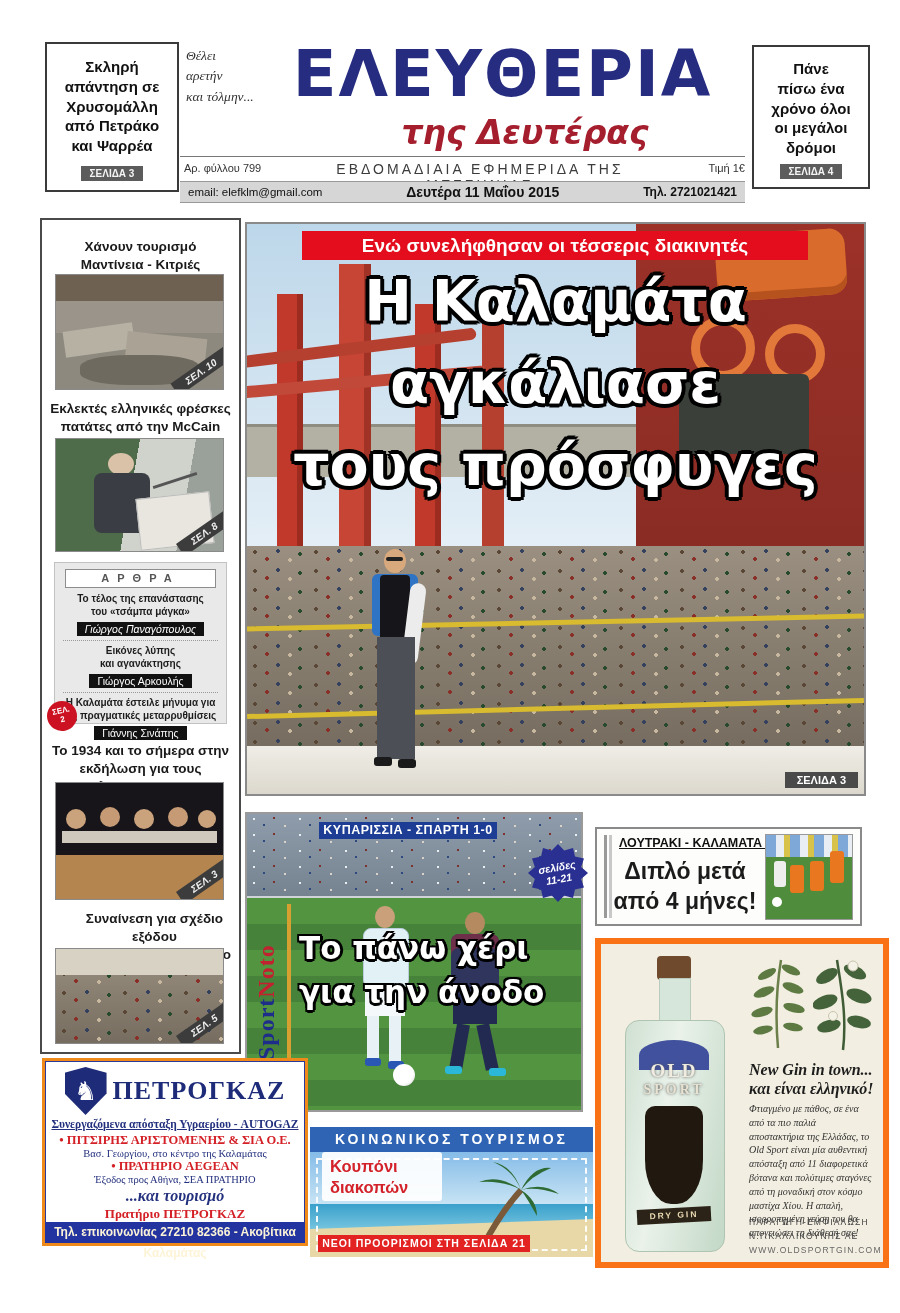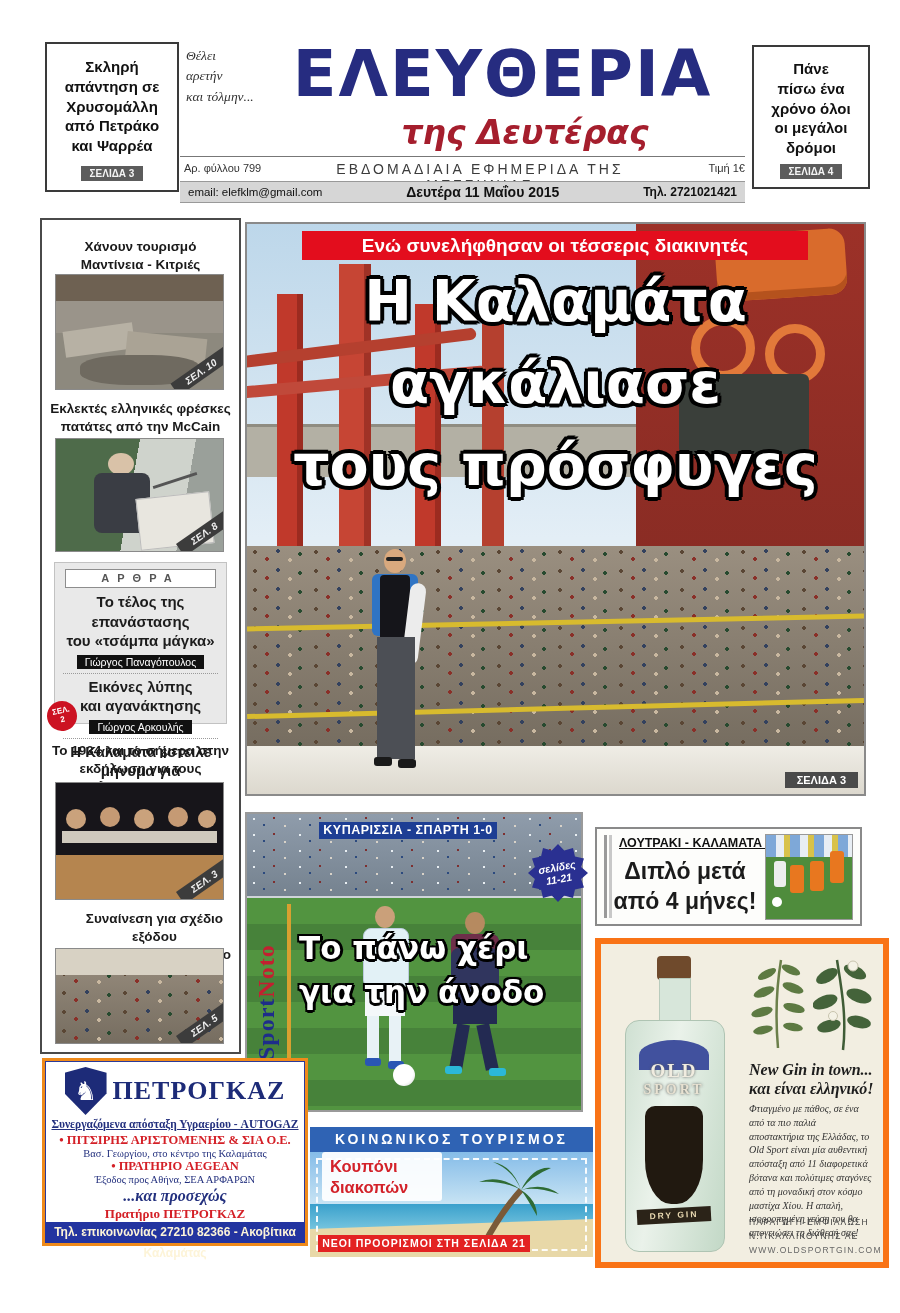--- a/index.html
+++ b/index.html
@@ -24,21 +24,21 @@
   .datebar .dt{font-weight:bold;font-size:14px;color:#111;}
   .datebar .ph{font-weight:bold;font-size:12px;color:#111;}
 
   
   .sidebar{border:2px solid #4a4a4a;background:#fff;}
   .sb-title{font-weight:bold;font-size:13.5px;line-height:1.35;color:#1a1a1a;text-align:center;}
   .sb-photo{border:1px solid #8a8a8a;overflow:hidden;position:absolute;}
   .photo-badge{position:absolute;right:-10px;bottom:10px;background:#3c3c3c;color:#eee;font-size:10px;font-style:italic;font-weight:bold;padding:2px 14px;transform:rotate(-35deg);}
   .arthra{background:#e9e9e9;border:1px solid #c2c2c2;}
   .arthra-head{background:#fff;border:1px solid #8d8d8d;color:#555;font-size:11px;font-weight:bold;letter-spacing:8px;text-align:center;line-height:17px;}
-  .art-title{font-weight:bold;font-size:15px;line-height:1.3;color:#1c1c1c;text-align:center;}
+  .art-title{font-weight:bold;font-size:10px;line-height:1.3;color:#1c1c1c;text-align:center;}
   .author-badge{display:inline-block;background:#111;color:#fff;font-size:10.5px;padding:1px 8px;}
   .dotsep{border-top:1px dotted #9a9a9a;height:0;}
   .red-circle{position:absolute;background:#cc1222;color:#fff;border-radius:50%;width:30px;height:30px;display:flex;align-items:center;justify-content:center;text-align:center;font-size:8px;font-weight:bold;line-height:1.1;transform:rotate(-12deg);}
 
   
   .mainphoto{border:2px solid #8a8a8a;overflow:hidden;background:linear-gradient(#bdd7ea,#e3eef6 55%);}
   .kicker{background:#e30d1d;color:#fff;font-weight:bold;font-size:19px;text-align:center;line-height:29px;}
   .bigline{font-family:"DejaVu Sans",sans-serif;font-weight:bold;font-size:57px;color:#fff;text-align:center;
     text-shadow:-3px -3px 0 #000,3px -3px 0 #000,-3px 3px 0 #000,3px 3px 0 #000,0 4px 0 #000,4px 0 0 #000,-4px 0 0 #000,0 -4px 0 #000;}
   .page-badge{background:#4a4a4a;color:#fff;font-size:11px;font-weight:bold;padding:2px 12px;}
@@ -155,21 +155,21 @@
       <div class="abs" style="left:38px;top:34px;width:56px;height:60px;background:#3a3d44;border-radius:8px;"></div>
       <div class="abs" style="left:82px;top:56px;width:72px;height:50px;background:#e8e6df;transform:rotate(-6deg);border:1px solid #bbb;"></div>
       <div class="abs" style="left:96px;top:40px;width:46px;height:3px;background:#555;transform:rotate(-18deg);"></div>
       <div class="photo-badge">ΣΕΛ. 8</div>
     </div>
 
     <div class="abs arthra" style="left:12px;top:342px;width:171px;height:160px;">
       <div class="arthra-head" style="margin:6px 10px 4px 10px;height:17px;">ΑΡΘΡΑ</div>
       <div class="art-title pre">Το τέλος της επανάστασης
 του «τσάμπα μάγκα»</div>
-      <div class="center" style="margin-top:1px;"><span class="author-badge">Γιώργος Παναγόπουλος</span></div>
+      <div class="center" style="margin-top:1px;font-style:italic;"><span class="author-badge">Γιώργος Παναγόπουλος</span></div>
       <div class="dotsep" style="margin:3px 8px;"></div>
       <div class="art-title pre">Εικόνες λύπης
 και αγανάκτησης</div>
       <div class="center" style="margin-top:1px;"><span class="author-badge">Γιώργος Αρκουλής</span></div>
       <div class="dotsep" style="margin:3px 8px;"></div>
       <div class="art-title pre">Η Καλαμάτα έστειλε μήνυμα για
 τις πραγματικές μεταρρυθμίσεις</div>
       <div class="center" style="margin-top:1px;"><span class="author-badge">Γιάννης Σινάπης</span></div>
       <div class="red-circle pre" style="left:-8px;bottom:-8px;">ΣΕΛ.
 2</div>
@@ -346,22 +346,22 @@
     <div style="display:flex;align-items:center;justify-content:center;gap:6px;margin-top:6px;">
       <div class="shield">
           <span>♞</span>
         </div>
       <div class="pg-name">ΠΕΤΡΟΓΚΑΖ</div>
     </div>
     <div class="pg-blue" style="font-size:11.5px;font-weight:bold;text-decoration:underline;margin-top:3px;">Συνεργαζόμενα απόσταξη Υγραερίου - AUTOGAZ</div>
     <div class="pg-red" style="font-size:12.5px;margin-top:3px;">• ΠΙΤΣΙΡΗΣ ΑΡΙΣΤΟΜΕΝΗΣ &amp; ΣΙΑ Ο.Ε.</div>
     <div class="pg-blue" style="font-size:10.5px;">Βασ. Γεωργίου, στο κέντρο της Καλαμάτας</div>
     <div class="pg-red" style="font-size:12.5px;">• ΠΡΑΤΗΡΙΟ AEGEAN</div>
-    <div class="pg-blue" style="font-size:10.5px;">Έξοδος προς Αθήνα, ΣΕΑ ΑΡΦΑΡΩΝ</div>
-    <div class="pg-blue" style="font-size:16px;font-weight:bold;font-style:italic;margin-top:2px;">...και προσεχώς</div>
+    <div class="pg-blue" style="font-size:10.5px;">Έξοδος προς Αθήνα, ΣΕΑ ΠΡΑΤΗΡΙΟ</div>
+    <div class="pg-blue" style="font-size:16px;font-weight:bold;font-style:italic;margin-top:2px;">...και τουρισμό</div>
     <div class="pg-red" style="font-size:13px;margin-top:1px;">Πρατήριο ΠΕΤΡΟΓΚΑΖ</div>
     <div class="pg-blue" style="font-size:9.5px;">στο 5ο χλμ. Καλού Νερού - Κυπαρισσίας, θέση «Μεμί»</div>
     <div class="pg-bar" style="height:21px;">Τηλ. επικοινωνίας 27210 82366 - Ακοβίτικα Καλαμάτας</div>
   </div>
 
   <div class="abs" style="left:310px;top:1127px;width:283px;height:130px;">
     <div class="tourism-bar">ΚΟΙΝΩΝΙΚΟΣ ΤΟΥΡΙΣΜΟΣ</div>
     <div class="beach" style="height:105px;">
       <div class="abs" style="left:0;top:52px;right:0;height:28px;background:linear-gradient(#3aa0cc,#7cc8e0);"></div>
       <div class="abs" style="left:-10px;top:72px;right:-10px;height:40px;background:#e8d8a8;transform:rotate(-2deg);"></div>

